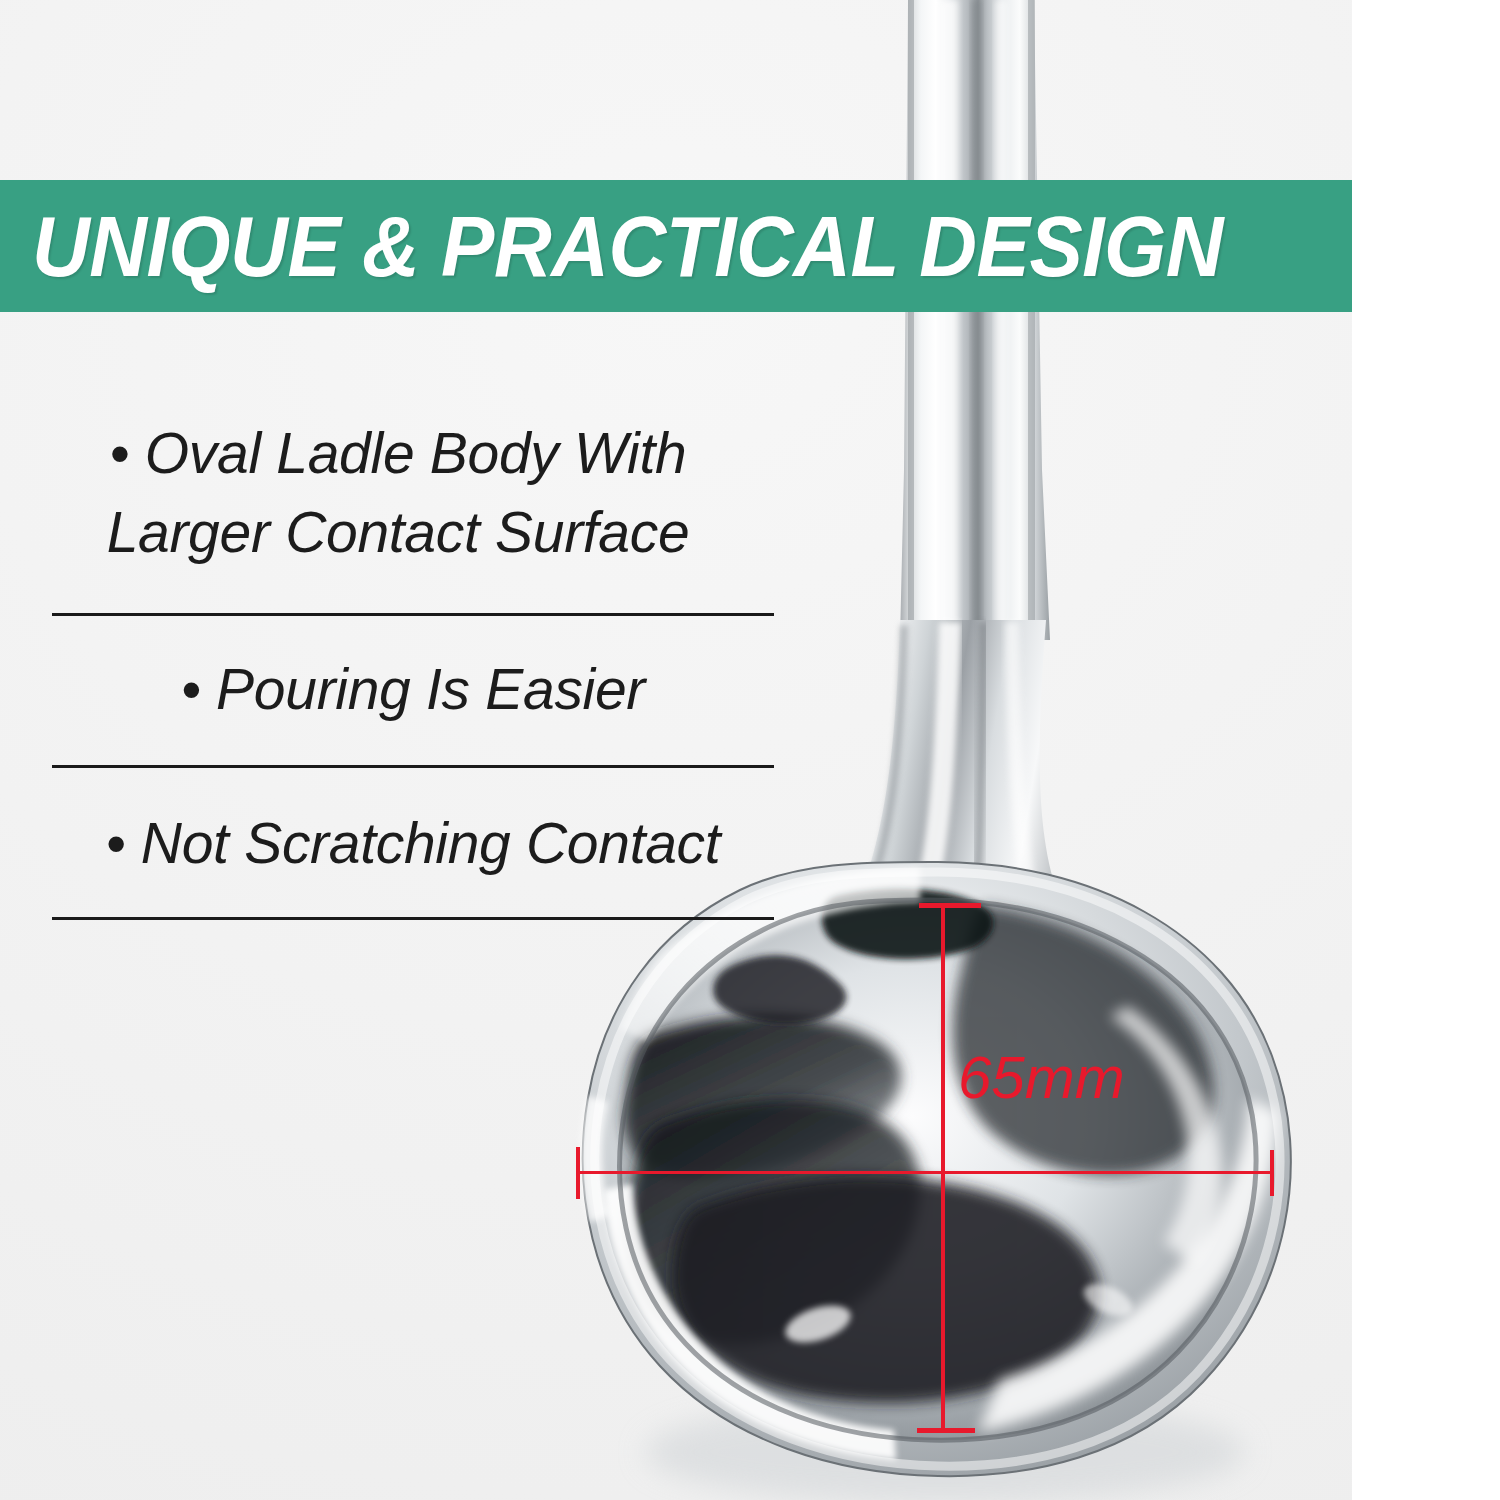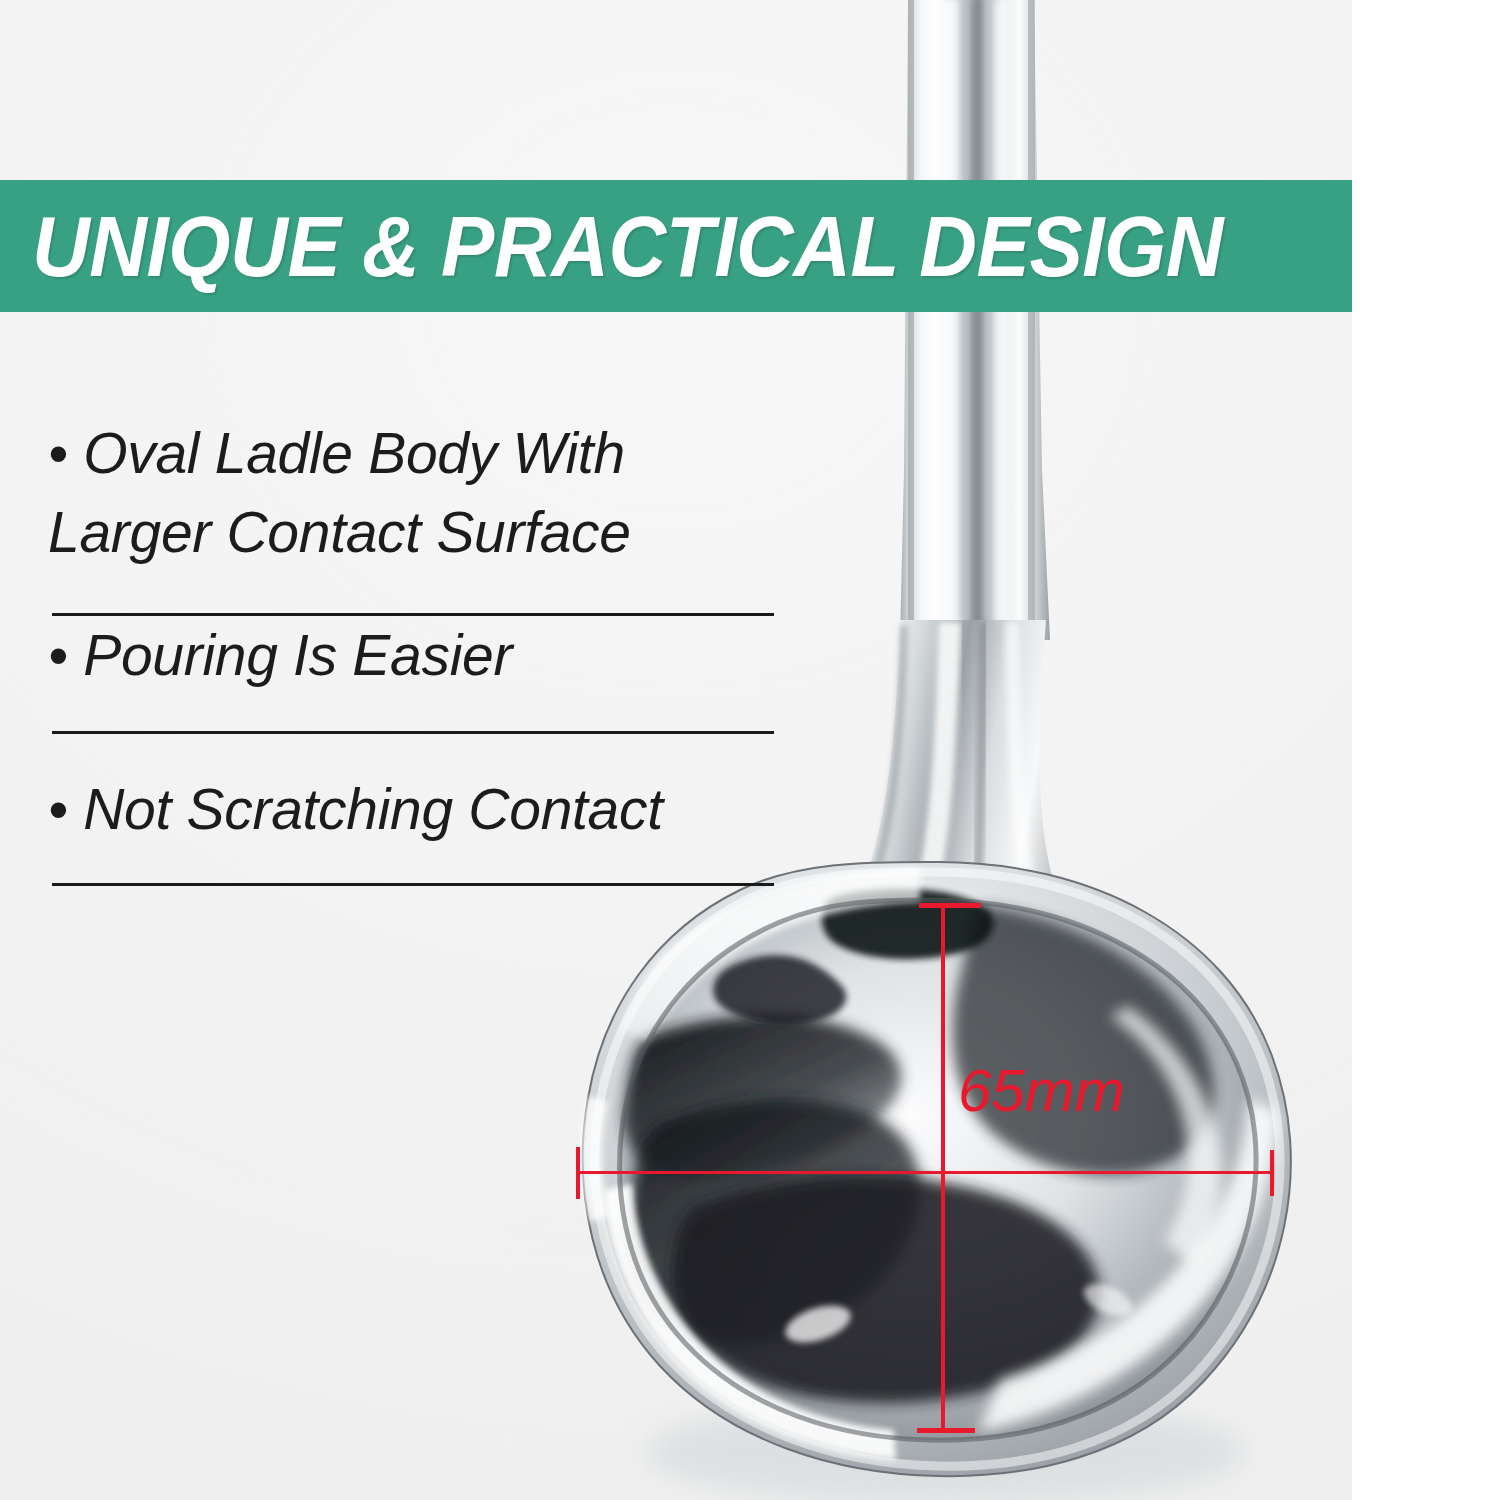--- a/index.html
+++ b/index.html
@@ -60,20 +60,21 @@
     text-shadow: 2px 2px 2px rgba(0,0,0,0.13);
     line-height: 1;
   }
 
   
   .features {
     position: absolute;
     left: 48px;
     top: 414px;
     width: 730px;
+    text-align: center;
   }
   .feature-item { position: relative; }
   .feature-text {
     color: #1c1c1c;
     font-family: "Liberation Sans Narrow", "Liberation Sans", "DejaVu Sans", sans-serif;
     font-size: 57px;
     font-style: italic;
     font-weight: 400;
     line-height: 1.38;
     letter-spacing: -0.3px;
@@ -83,21 +84,21 @@
   }
   .feature-rule {
     height: 0;
     border-top: 3px solid #1a1a1a;
     width: 722px;
     margin-left: 4px;
   }
   .f1 .feature-text { width: 700px; }
   .f1 { margin-bottom: 0; }
   .f1 .feature-rule { margin-top: 42px; }
-  .f2 .feature-text { }
+  .f2 .feature-text { margin-top: 34px; }
   .f2 .feature-rule { margin-top: 36px; }
   .f3 .feature-text { margin-top: 36px; }
   .f3 .feature-rule { margin-top: 34px; }
 
   
   .dim-layer { position: absolute; inset: 0; pointer-events: none; }
   .dim-line-v {
     position: absolute;
     left: 941px;
     top: 905px;
@@ -140,21 +141,20 @@
   .dim-label {
     position: absolute;
     color: #e8192c;
     font-family: "Liberation Sans", "DejaVu Sans", sans-serif;
     font-size: 60px;
     font-style: italic;
     font-weight: 400;
     letter-spacing: 0px;
     white-space: nowrap;
     line-height: 1;
-    margin-top: 13px;
   }
   .dim-label-65 { left: 958px; top: 1048px; }
   .dim-label-77 { left: 684px; top: 1191px; }
 </style>
 </head>
 <body>
 
 <div id="stage">
 
   <div class="bg-wash"></div>

